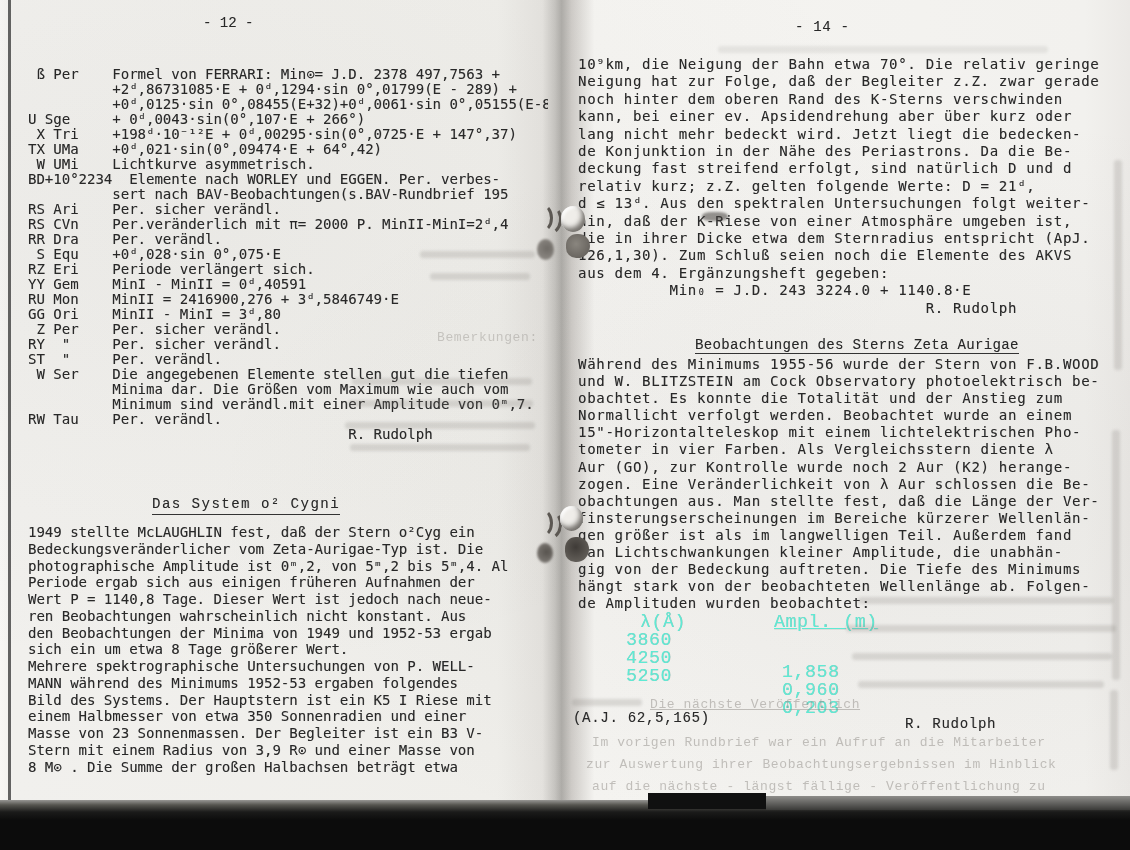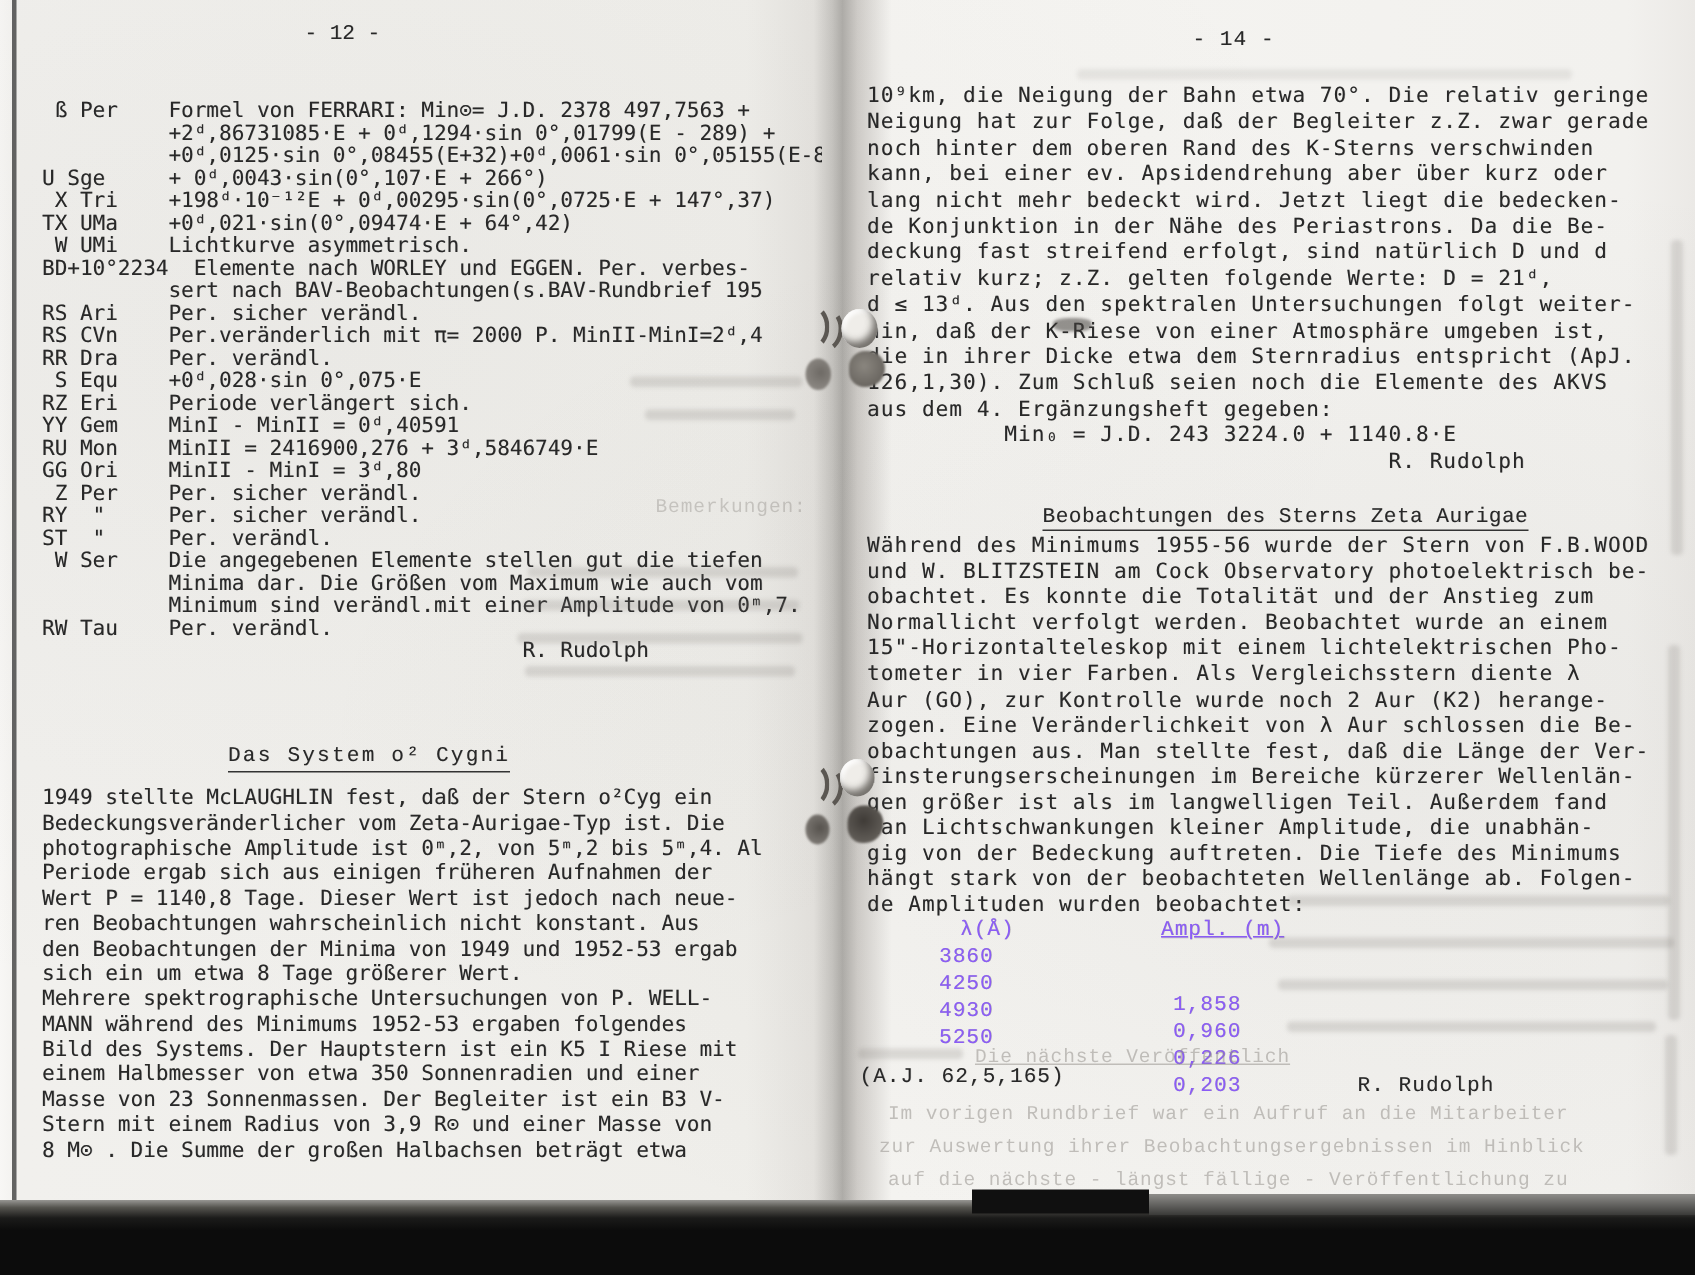--- a/index.html
+++ b/index.html
@@ -34,21 +34,21 @@
   .left-para{left:28px;top:524px;line-height:16.75px;width:520px;overflow:hidden;}
   .heading-l{left:152px;top:496px;letter-spacing:1.5px;border-bottom:1px solid #333;padding-bottom:2px;}
   .r-text{letter-spacing:.72px;}
   .r-para1{left:578px;top:56px;line-height:17.4px;width:530px;overflow:hidden;}
   .heading-r{left:695px;top:337px;letter-spacing:.35px;border-bottom:1px solid #333;padding-bottom:0;}
   .r-para2{left:578px;top:356px;line-height:17.1px;width:530px;overflow:hidden;}
 
   
   .amp-table{position:absolute;left:578px;top:612px;width:430px;}
   .t-row{position:relative;height:18px;}
-  .t-row span{position:absolute;font-size:14px;color:#8b5cf6;letter-spacing:.72px;white-space:pre;
+  .t-row span{position:absolute;font-size:18px;color:#5eead4;letter-spacing:.72px;white-space:pre;
               text-shadow:.3px .3px 0 rgba(40,40,40,.3);}
   .t-head .c1{left:62px;} .t-head .c2{left:196px;text-decoration:underline;}
   .t-val .c1{left:48px;}  .t-val .c2{left:204px;margin-top:32px;}
   .ref{left:573px;top:710px;} .sig-r{left:905px;top:716px;}
 
   
   .ring{position:absolute;width:18px;height:24px;border:3px solid transparent;
         border-right-color:#5b5752;border-radius:50%;}
   .crescent{position:absolute;border-radius:50%;filter:blur(.8px);}
   .hole{position:absolute;width:24px;height:26px;border-radius:50%;background:#efede9;
@@ -159,24 +159,20 @@
     </div>
     <div class="t-row t-val">
       <span class="c1">3860</span>
       <span class="c2">1,858</span>
     </div>
     <div class="t-row t-val">
       <span class="c1">4250</span>
       <span class="c2">0,960</span>
     </div>
     <div class="t-row t-val">
-      <span class="c1">4930</span>
-      <span class="c2">0,226</span>
-    </div>
-    <div class="t-row t-val">
       <span class="c1">5250</span>
       <span class="c2">0,203</span>
     </div>
   </div>
 
   <div class="mono r-text ref">(A.J. 62,5,165)</div>
   <div class="mono r-text sig-r">R. Rudolph</div>
 
   <div class="ring" style="left:529px;top:203px;"></div>
   <div class="ring" style="left:538px;top:205px;transform:rotate(8deg);"></div>

